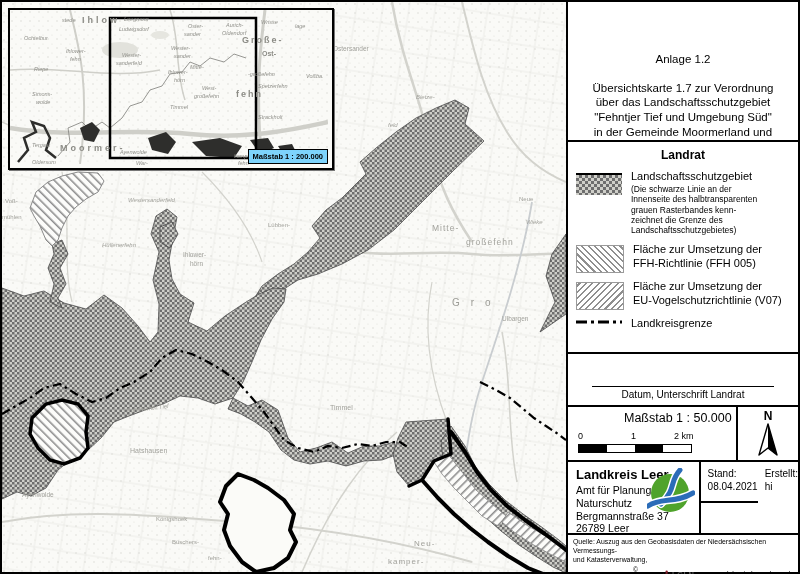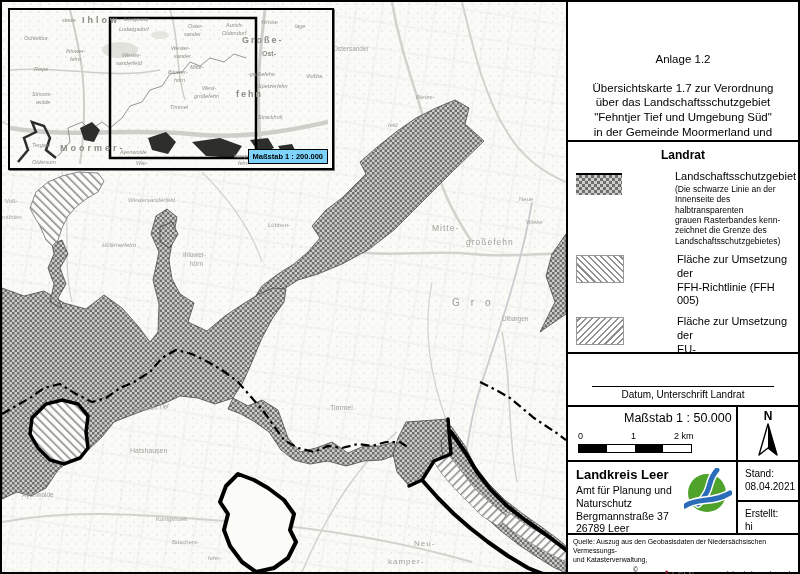--- a/index.html
+++ b/index.html
@@ -19,21 +19,21 @@
   #inset-labels{position:absolute;left:0;top:0;width:322px;height:158px;pointer-events:none;}
   .inset-scalebox{position:absolute;right:4px;bottom:4px;border:1px solid #000;background:#7dd3fc;font-size:7.5px;padding:2px 4px;font-weight:bold;}
   
   .panel{position:absolute;left:564px;top:0;width:232px;height:570px;background:#fff;}
   .pbox{box-sizing:border-box;border-left:2px solid #000;border-bottom:2px solid #000;position:relative;background:#fff;}
   .titlebox{height:140px;text-align:center;padding-top:10px;font-size:11.5px;line-height:1.28;}
   .titlebox .anlage{margin-bottom:14px;margin-top:40px;}
   .preline{white-space:pre-line;}
   .legendbox{height:212px;padding:6px 8px 0 8px;font-size:11px;}
   .legend-head{text-align:center;font-weight:bold;font-size:12px;margin-bottom:8px;}
-  .leg-item{display:flex;align-items:flex-start;margin-bottom:7px;gap:44px;}
+  .leg-item{display:flex;align-items:flex-start;margin-bottom:7px;}
   .leg-swatch{flex:0 0 46px;margin-right:9px;}
   .sw-lsg{height:20px;background:repeating-conic-gradient(#6e6e6e 0 25%,#cfcfc9 0 50%) 0 0/6px 6px;border-top:2.5px solid #000;margin-top:3px;}
   .sw-ffh{height:26px;background:repeating-linear-gradient(45deg,#fff,#fff 3px,#8f8f8f 3px,#8f8f8f 4.5px);border:1px solid #9a9a9a;margin-top:2px;}
   .sw-vsg{height:26px;background:repeating-linear-gradient(-45deg,#fff,#fff 3px,#8f8f8f 3px,#8f8f8f 4.5px);border:1px solid #9a9a9a;margin-top:2px;}
   .leg-note{font-size:8.5px;line-height:1.22;margin-top:2px;}
   .leg-label2{line-height:1.25;}
   .sigbox{height:53px;}
   .sigline{position:absolute;left:24px;right:24px;top:32px;border-top:1.5px solid #000;}
   .siglabel{position:absolute;left:0;right:0;top:35px;text-align:center;font-size:10px;}
   .scalerow{height:55px;display:flex;}
@@ -44,21 +44,21 @@
   .tick0{left:0;} .tick1{left:53px;} .tick2{left:96px;}
   .bar{position:absolute;left:10px;top:37px;width:112px;height:7px;border:1px solid #000;display:flex;}
   .bar div{flex:1;} .bseg-b{background:#000;} .bseg-w{background:#fff;}
   .northcell{flex:1;position:relative;text-align:center;}
   .north-n{font-size:12px;font-weight:bold;margin-top:2px;}
   .imprintrow{height:73px;display:flex;}
   .addrcell{width:170px;box-sizing:border-box;border-right:2px solid #000;position:relative;padding:5px 0 0 8px;}
   .authority{font-weight:bold;font-size:13px;margin-bottom:2px;}
   .addr{font-size:10.5px;line-height:1.22;}
   .lklogo{position:absolute;right:4px;top:6px;}
-  .standcol{flex:1;display:flex;flex-direction:column;}
+  .standcol{flex:1;display:flex;}
   .standcell{box-sizing:border-box;border-bottom:2px solid #000;height:41px;padding:5px 0 0 7px;font-size:10px;line-height:1.3;}
   .erstcell{flex:1;padding:5px 0 0 7px;font-size:10px;line-height:1.3;}
   .sourcebox{height:37px;border-bottom:none;padding:3px 4px 0 5px;font-size:6.9px;line-height:1.3;}
   .srcrow{display:flex;align-items:center;margin-top:1px;}
   .srcrow .c{margin-left:60px;}
   .lgln-txt{font-weight:bold;color:#555;font-size:7.5px;margin:0 2px 0 1px;letter-spacing:0.5px;}
   .srcurl{margin-left:14px;}
 </style>
 </head>
 <body>

